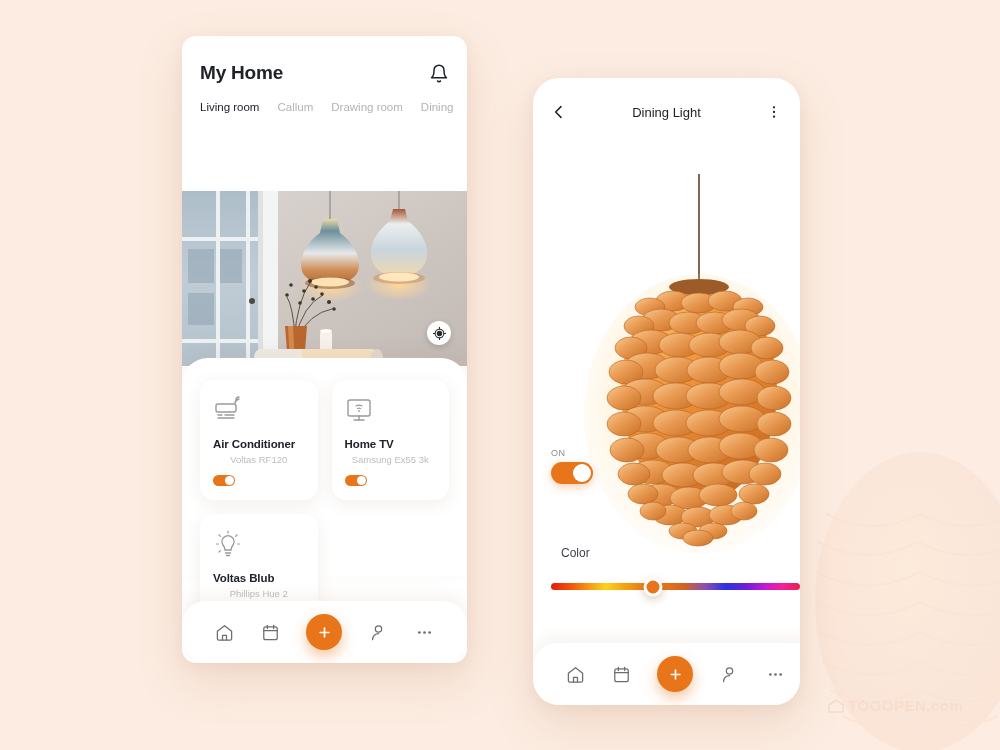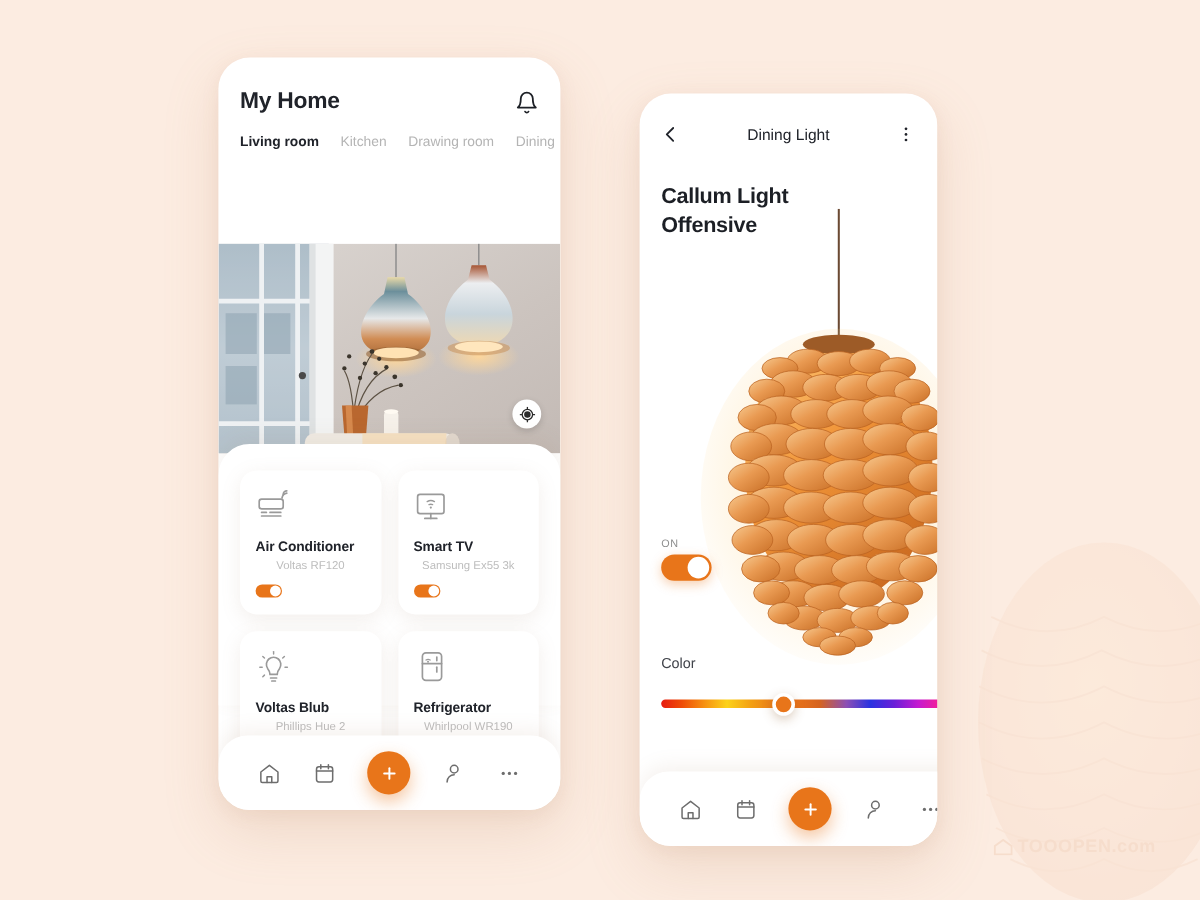--- a/index.html
+++ b/index.html
@@ -39,39 +39,40 @@
   }
 
   
   .phone {
     position: absolute;
     background: #ffffff;
     border-radius: 26px;
     overflow: hidden;
   }
   #phone-left {
-    left: 182px; top: 48px;
+    left: 182px; top: 36px;
     width: 285px; height: 627px;
     box-shadow: 0 18px 46px rgba(190,140,105,.20), 0 4px 14px rgba(190,140,105,.10);
+    border-radius: 14px;
   }
   #phone-right {
     left: 533px; top: 78px;
-    width: 248px; height: 627px;
+    width: 267px; height: 627px;
     box-shadow: 0 18px 46px rgba(190,140,105,.20), 0 4px 14px rgba(190,140,105,.10);
   }
 
   
   .l-head { padding: 26px 18px 0 18px; }
   .l-title-row { display: flex; align-items: center; justify-content: space-between; }
   .l-title { font-size: 19px; font-weight: 700; color: #20232a; letter-spacing: -.2px; }
   .bell { width: 20px; height: 21px; }
 
   .tabs { display: flex; gap: 18px; margin-top: 17px; padding-bottom: 2px; }
   .tab { font-size: 11.5px; color: #b4b4b4; white-space: nowrap; }
-  .tab.active { color: #20232a; font-weight: 700; }
+  .tab.active { color: #20232a; font-weight: 400; }
 
   
   .hero {
     position: absolute; left: 0; top: 155px;
     width: 285px; height: 175px;
     overflow: hidden;
   }
   .hero svg { display: block; }
   .locate-btn {
     position: absolute; right: 16px; top: 130px;
@@ -164,21 +165,21 @@
     width: 42px; height: 22px; border-radius: 12px;
     background: #e8751a; position: relative;
     box-shadow: 0 3px 9px rgba(232,117,26,.34);
   }
   .big-toggle::after {
     content: ""; position: absolute; right: 2px; top: 2px;
     width: 18px; height: 18px; border-radius: 50%; background: #fff;
   }
 
   .color-block { position: absolute; left: 18px; top: 468px; width: 249px; z-index: 4; }
-  .color-label { font-size: 12px; color: #40434a; margin-bottom: 23px; }
+  .color-label { font-size: 12px; color: #40434a; margin-bottom: 23px; margin-left: 10px; }
   .slider-track {
     height: 7px; border-radius: 4px;
     background: linear-gradient(90deg,
       #e61b10 0%, #ef4d07 7%, #f79612 15%, #fcd21a 22%,
       #f3a013 30%, #e8751a 39%,
       #e8721b 46%, #d5631f 53%, #8c4fb5 62%,
       #2a32e0 70%, #6a1fd8 78%, #c41ad0 86%, #f41f97 93%, #e8204f 100%);
     position: relative;
   }
   .slider-knob {
@@ -227,21 +228,21 @@
     <div class="l-title-row">
       <div class="l-title">My Home</div>
       <svg class="bell" viewBox="0 0 24 24" fill="none" stroke="#1d2026" stroke-width="1.8" stroke-linecap="round" stroke-linejoin="round">
         <path d="M18 8A6 6 0 0 0 6 8c0 7-3 9-3 9h18s-3-2-3-9"></path>
         <path d="M13.7 21a2 2 0 0 1-3.4 0"></path>
       </svg>
     </div>
 
     <div class="tabs">
       <div class="tab active">Living room</div>
-      <div class="tab">Kitchen</div>
+      <div class="tab">Callum</div>
       <div class="tab">Drawing room</div>
       <div class="tab">Dining</div>
     </div>
   </div>
 
   <div class="hero">
     <svg width="285" height="175" viewBox="0 0 285 175">
       <defs>
         <linearGradient id="wallG" x1="0" y1="0" x2="1" y2="1">
           <stop offset="0%" stop-color="#dcd7d3"></stop>
@@ -369,21 +370,21 @@
         <div class="card-icon">
           <svg width="30" height="30" viewBox="0 0 30 30" fill="none" stroke="#9a9a9a" stroke-width="1.4" stroke-linecap="round">
             <rect x="3" y="5" width="22" height="16" rx="2"></rect>
             <path d="M11 11 a6 6 0 0 1 6 0" stroke-width="1.2"></path>
             <path d="M12.5 13.5 a3.5 3.5 0 0 1 3 0" stroke-width="1.2"></path>
             <circle cx="14" cy="16" r=".9" fill="#9a9a9a" stroke="none"></circle>
             <line x1="14" y1="21" x2="14" y2="25"></line>
             <line x1="9" y1="25" x2="19" y2="25"></line>
           </svg>
         </div>
-        <div class="card-name">Smart TV</div>
+        <div class="card-name">Home TV</div>
         <div class="card-model">Samsung Ex55 3k</div>
         <div class="toggle"></div>
       </div>
 
       <div class="card">
         <div class="card-icon">
           <svg width="30" height="30" viewBox="0 0 30 30" fill="none" stroke="#9a9a9a" stroke-width="1.4" stroke-linecap="round">
             <path d="M10 16 a6 6 0 1 1 10 0 c-1.6 2 -2 3 -2 5 h-6 c0 -2 -.4 -3 -2 -5z"></path>
             <line x1="12.5" y1="24" x2="17.5" y2="24"></line>
             <line x1="13.5" y1="26.5" x2="16.5" y2="26.5"></line>
@@ -395,35 +396,20 @@
               <line x1="26.5" y1="15" x2="24.5" y2="15"></line>
               <line x1="6" y1="23" x2="7.4" y2="21.6"></line>
             </g>
           </svg>
         </div>
         <div class="card-name">Voltas Blub</div>
         <div class="card-model">Phillips Hue 2</div>
         <div class="toggle"></div>
       </div>
 
-      <div class="card">
-        <div class="card-icon">
-          <svg width="30" height="30" viewBox="0 0 30 30" fill="none" stroke="#9a9a9a" stroke-width="1.4" stroke-linecap="round">
-            <rect x="7" y="3" width="16" height="23" rx="3"></rect>
-            <line x1="7" y1="12" x2="23" y2="12"></line>
-            <line x1="19" y1="6.5" x2="19" y2="9.5"></line>
-            <line x1="19" y1="15" x2="19" y2="19"></line>
-            <path d="M10 9 a3.5 3.5 0 0 1 3.5 0" stroke-width="1.1"></path>
-            <circle cx="11.7" cy="10.5" r=".8" fill="#9a9a9a" stroke="none"></circle>
-          </svg>
-        </div>
-        <div class="card-name">Refrigerator</div>
-        <div class="card-model">Whirlpool WR190</div>
-        <div class="toggle"></div>
-      </div>
 
     </div>
   </div>
 
   <div class="navbar">
     <svg class="nav-ico" viewBox="0 0 24 24" fill="none" stroke="currentColor" stroke-width="1.6" stroke-linecap="round" stroke-linejoin="round">
       <path d="M3 10.5 L12 3.5 L21 10.5 V20 a1.5 1.5 0 0 1 -1.5 1.5 h-15 A1.5 1.5 0 0 1 3 20 z"></path>
       <path d="M9.5 21.5 v-6 h5 v6"></path>
     </svg>
     <svg class="nav-ico" viewBox="0 0 24 24" fill="none" stroke="currentColor" stroke-width="1.6" stroke-linecap="round" stroke-linejoin="round">
@@ -457,21 +443,20 @@
       <polyline points="15 4 7 12 15 20"></polyline>
     </svg>
     <div class="r-title">Dining Light</div>
     <svg class="kebab" viewBox="0 0 24 24" fill="currentColor">
       <circle cx="12" cy="5" r="1.7"></circle>
         <circle cx="12" cy="12" r="1.7"></circle>
         <circle cx="12" cy="19" r="1.7"></circle>
     </svg>
   </div>
 
-  <div class="r-product-title">Callum Light Offensive</div>
 
   <div class="cone-wrap">
     <svg width="285" height="430" viewBox="0 0 285 430">
       <defs>
         <radialGradient id="coneGlow" cx="50%" cy="45%" r="60%">
           <stop offset="0%" stop-color="#ffd27f" stop-opacity=".55"></stop>
           <stop offset="100%" stop-color="#ffd27f" stop-opacity="0"></stop>
         </radialGradient>
         <linearGradient id="scaleG" x1="0" y1="0" x2="1" y2="1">
           <stop offset="0%" stop-color="#f7c98f"></stop>

